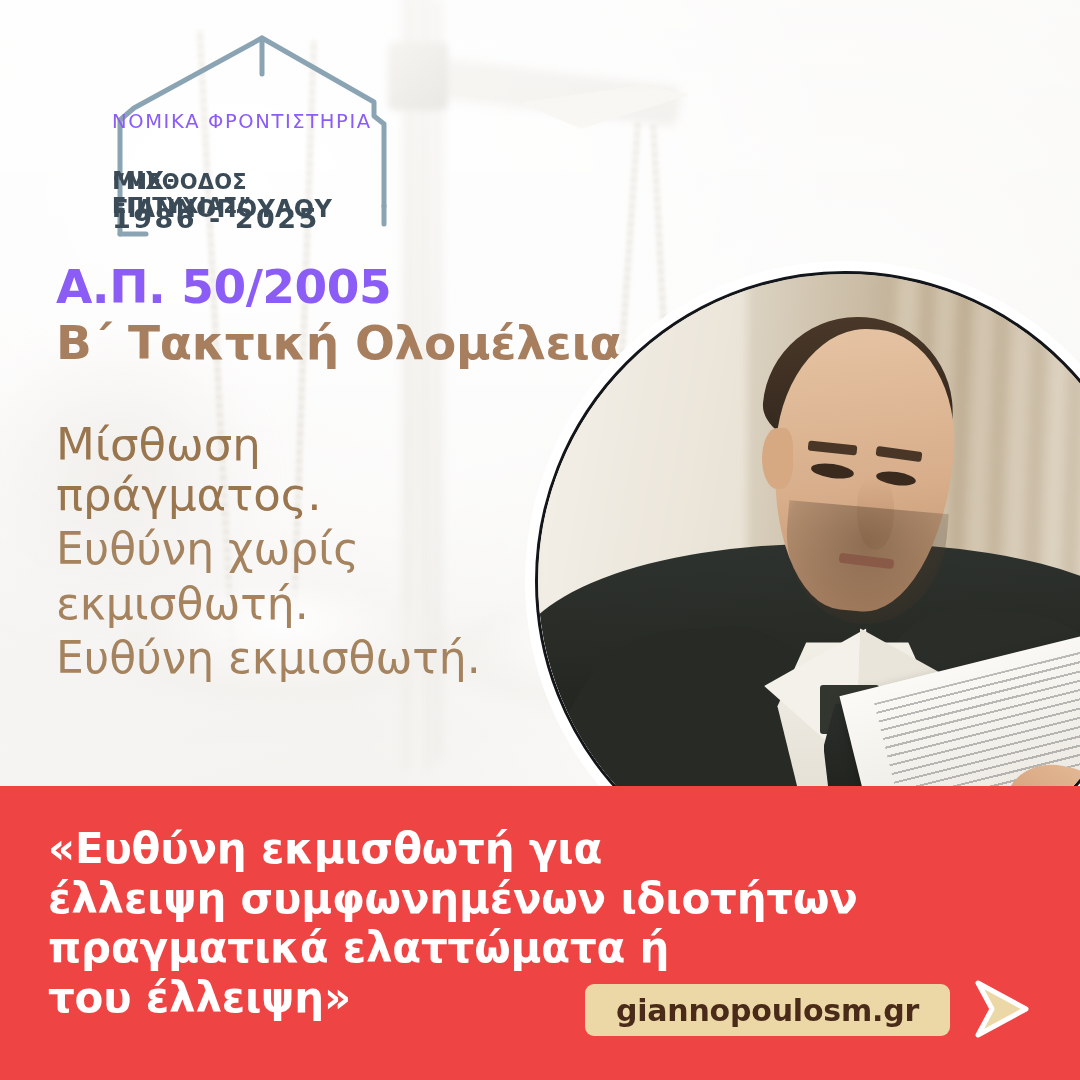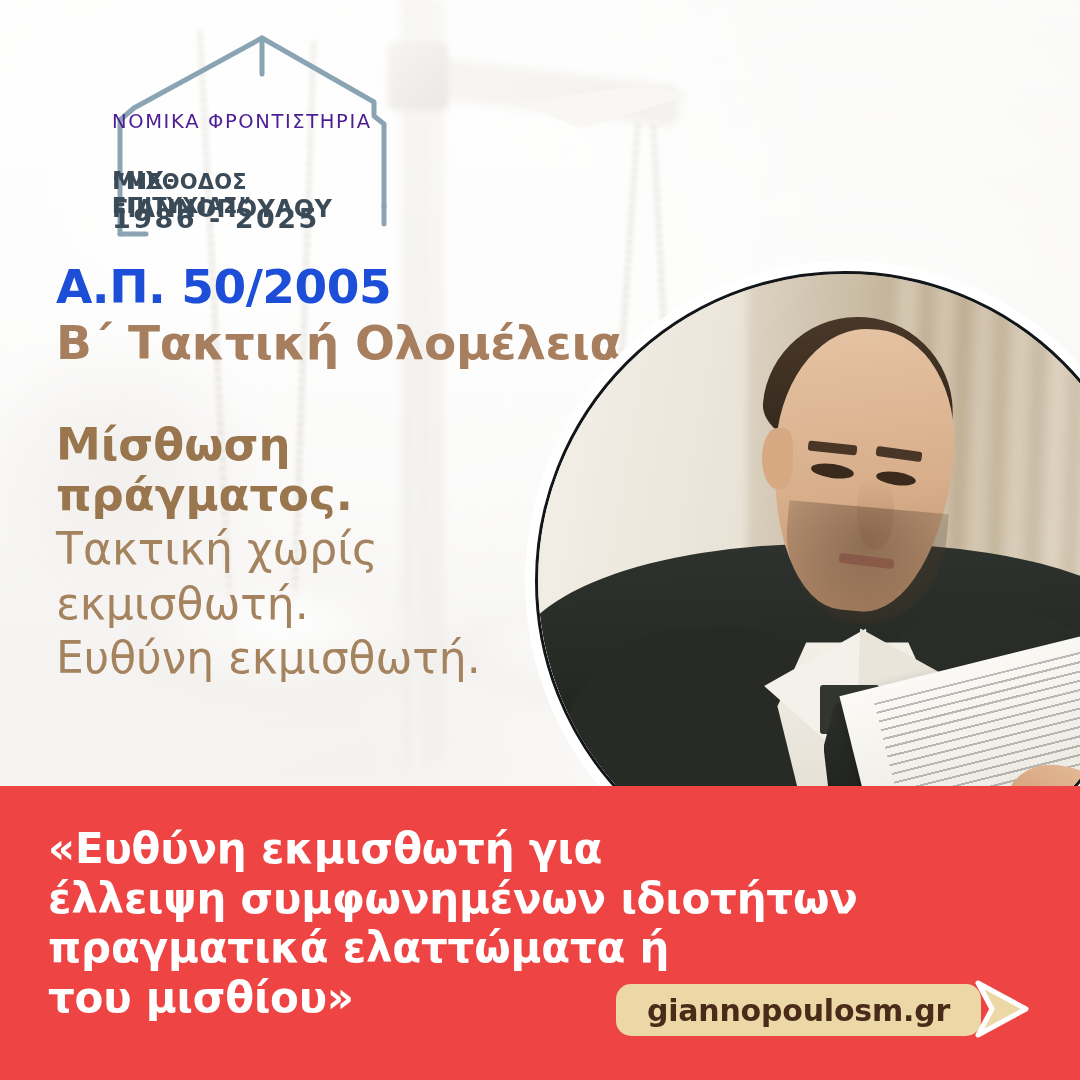--- a/index.html
+++ b/index.html
@@ -135,21 +135,21 @@
     position: absolute;
     left: 112px;
     top: 28px;
     width: 280px;
     height: 212px;
   }
   .logo svg { position: absolute; left: 0; top: 0; }
   .logo-l1 {
     position: absolute; left: 0; top: 82px; width: 280px;
     font-size: 19.5px; letter-spacing: 1.6px; font-weight: 400;
-    color: #4c1d95;
+    color: #8b5cf6;
   }
   .logo-l2 {
     position: absolute; left: 0; top: 110px; width: 280px;
     font-size: 24px; letter-spacing: 0.2px; font-weight: 700;
     color: #3a4a57;
     margin-top: 29px;
   }
   .logo-l3 {
     position: absolute; left: 0; top: 142px; width: 280px;
     font-size: 21px; letter-spacing: 0.2px; font-weight: 700;
@@ -164,21 +164,21 @@
   
   .headline {
     position: absolute;
     left: 56px;
     top: 262px;
     width: 620px;
   }
   .hl-1 {
     font-size: 47px;
     font-weight: 700;
-    color: #1d4ed8;
+    color: #8b5cf6;
     letter-spacing: -0.5px;
     line-height: 1.08;
     white-space: nowrap;
   }
   .hl-2 {
     font-size: 47px;
     font-weight: 700;
     color: #a87f5e;
     letter-spacing: -0.3px;
     line-height: 1.12;
@@ -189,21 +189,21 @@
   
   .subject {
     position: absolute;
     left: 56px;
     top: 420px;
     width: 470px;
     color: #9d7a5d;
   }
   .subj-strong {
     font-size: 45px;
-    font-weight: 700;
+    font-weight: 400;
     line-height: 1.12;
     color: #9a764f;
   }
   .subj-rest {
     font-size: 44px;
     font-weight: 400;
     line-height: 1.20;
     color: #a5835f;
     margin-top: 2px;
   }
@@ -387,26 +387,25 @@
   .quote .ql { display: block; white-space: nowrap; }
 
   
   .site-badge {
     position: absolute;
     left: 585px;
     top: 984px;
     width: 365px;
     height: 52px;
     background: #ecd7a6;
-    border-radius: 15px;
+    border-radius: 9px;
     display: flex;
     align-items: center;
     justify-content: center;
     z-index: 4;
-    margin-left: 31px;
   }
   .site-badge span {
     color: #4a2a19;
     font-size: 30px;
     font-weight: 700;
     letter-spacing: -0.2px;
   }
   .arrow {
     position: absolute;
     left: 968px;
@@ -454,21 +453,21 @@
     <div class="logo-l4">1986 - 2025</div>
   </div>
 
   <div class="headline">
     <div class="hl-1">Α.Π. 50/2005</div>
     <div class="hl-2">Β΄ Τακτική Ολομέλεια</div>
   </div>
 
   <div class="subject">
     <div class="subj-strong">Μίσθωση πράγματος.</div>
-    <div class="subj-rest">Τακτική χωρίς</div>
+    <div class="subj-rest">Ευθύνη χωρίς</div>
     <div class="subj-rest">εκμισθωτή.</div>
     <div class="subj-rest">Ευθύνη εκμισθωτή.</div>
   </div>
 
   <div class="photo-circle">
     <div class="photo-inner">
       <div class="wall-left"></div>
       <div class="curtain"></div>
       <div class="suit"></div>
       <div class="shoulder-l"></div>
@@ -498,21 +497,21 @@
       <div class="hand-l"></div>
       <div class="hand-r"></div>
     </div>
   </div>
 
   <div class="banner">
     <div class="quote">
       <span class="ql">«Ευθύνη εκμισθωτή για</span>
       <span class="ql">έλλειψη συμφωνημένων ιδιοτήτων</span>
       <span class="ql">πραγματικά ελαττώματα ή</span>
-      <span class="ql">του μισθίου»</span>
+      <span class="ql">του έλλειψη»</span>
     </div>
   </div>
 
   <div class="site-badge">
     <span>giannopoulosm.gr</span>
   </div>
 
   <div class="arrow">
     <svg width="72" height="64" viewBox="0 0 72 64" fill="none">
       <path d="M10 6 L58 32 L10 58 L24 32 Z" fill="#ecd7a6" stroke="#ffffff" stroke-width="5" stroke-linejoin="round" stroke-linecap="round"></path>

